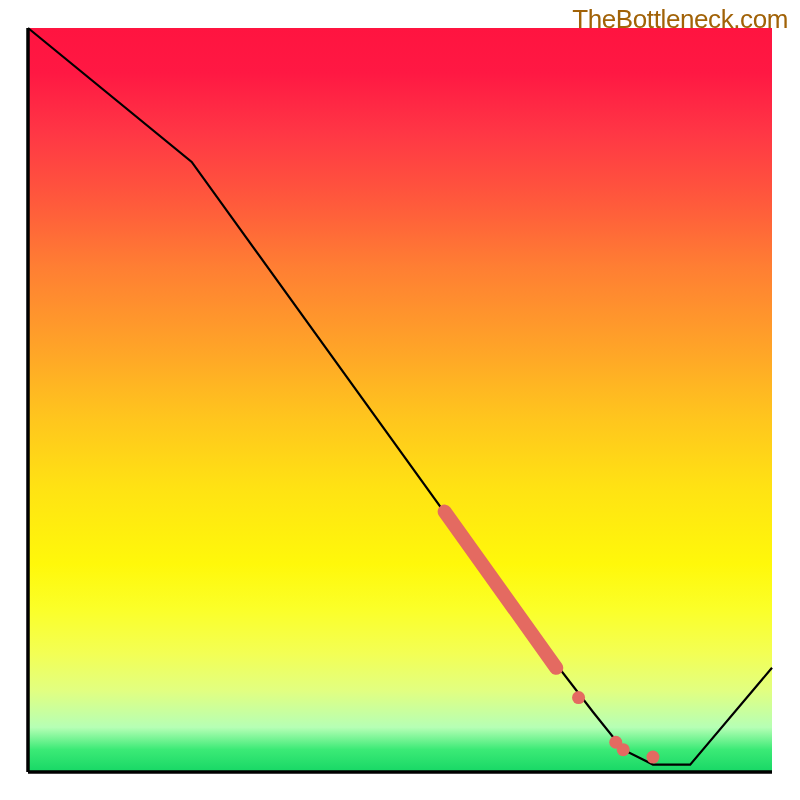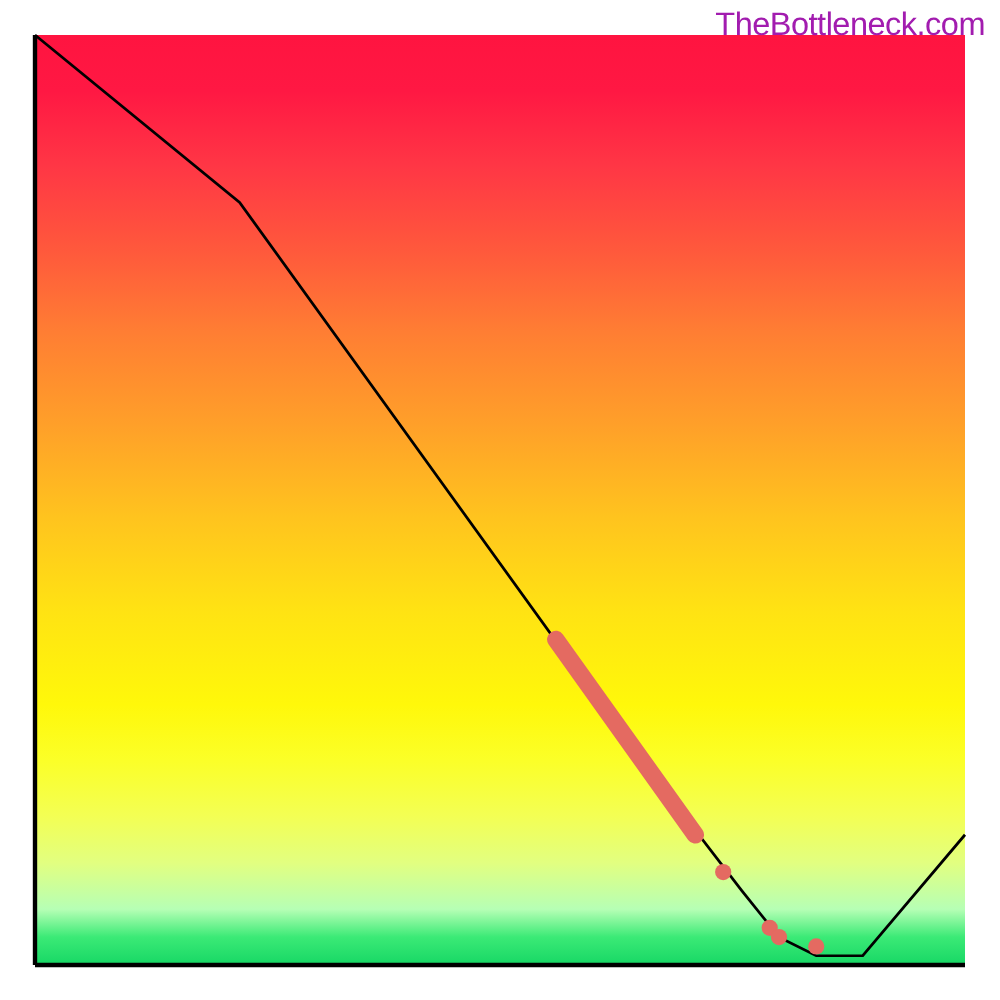--- a/index.html
+++ b/index.html
@@ -8,21 +8,21 @@
     position: relative;
     width: 800px;
     height: 800px;
   }
   .watermark {
     position: absolute;
     top: 4px;
     right: 12px;
     font-family: Arial, Helvetica, sans-serif;
     font-size: 26px;
-    color: #a21caf;
+    color: #a16207;
     font-weight: 500;
     z-index: 10;
     letter-spacing: -0.4px;
   }
   .plot-area {
     position: absolute;
     left: 28px;
     top: 28px;
     width: 744px;
     height: 744px;

